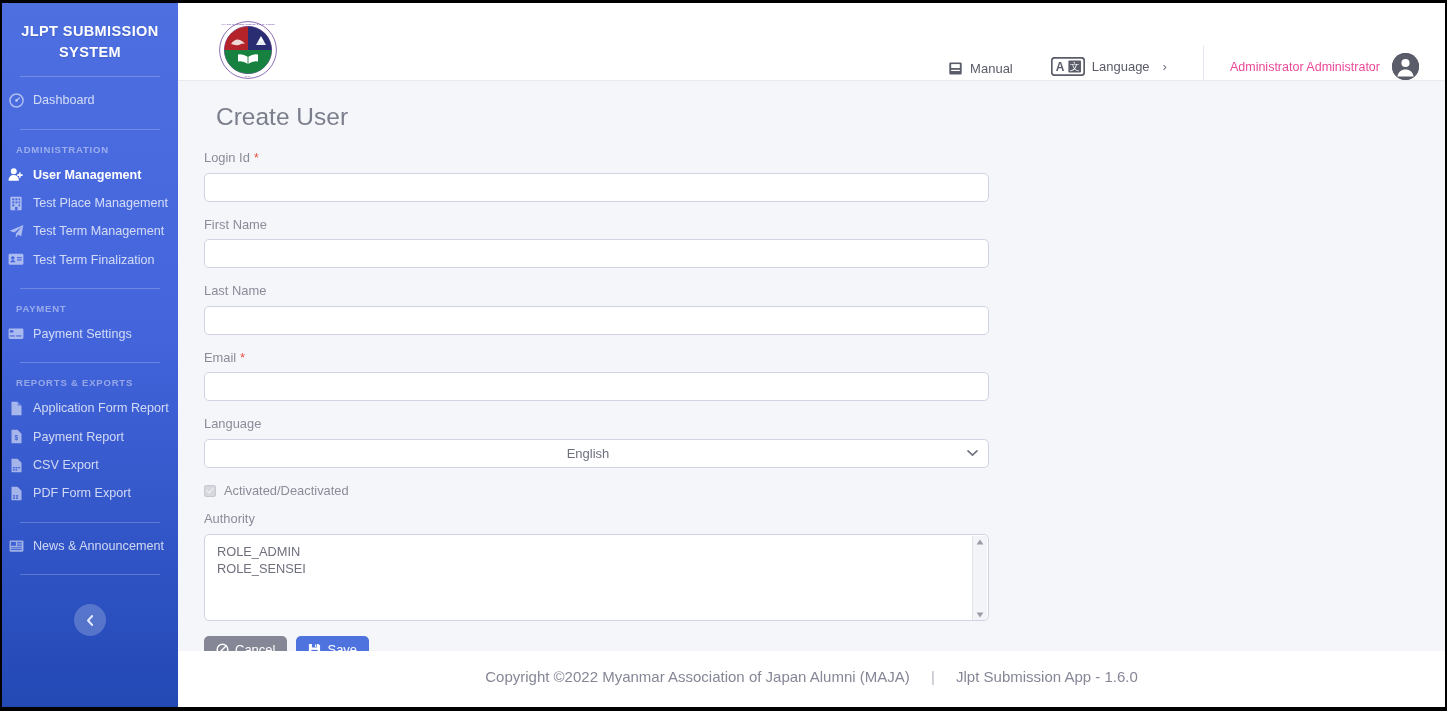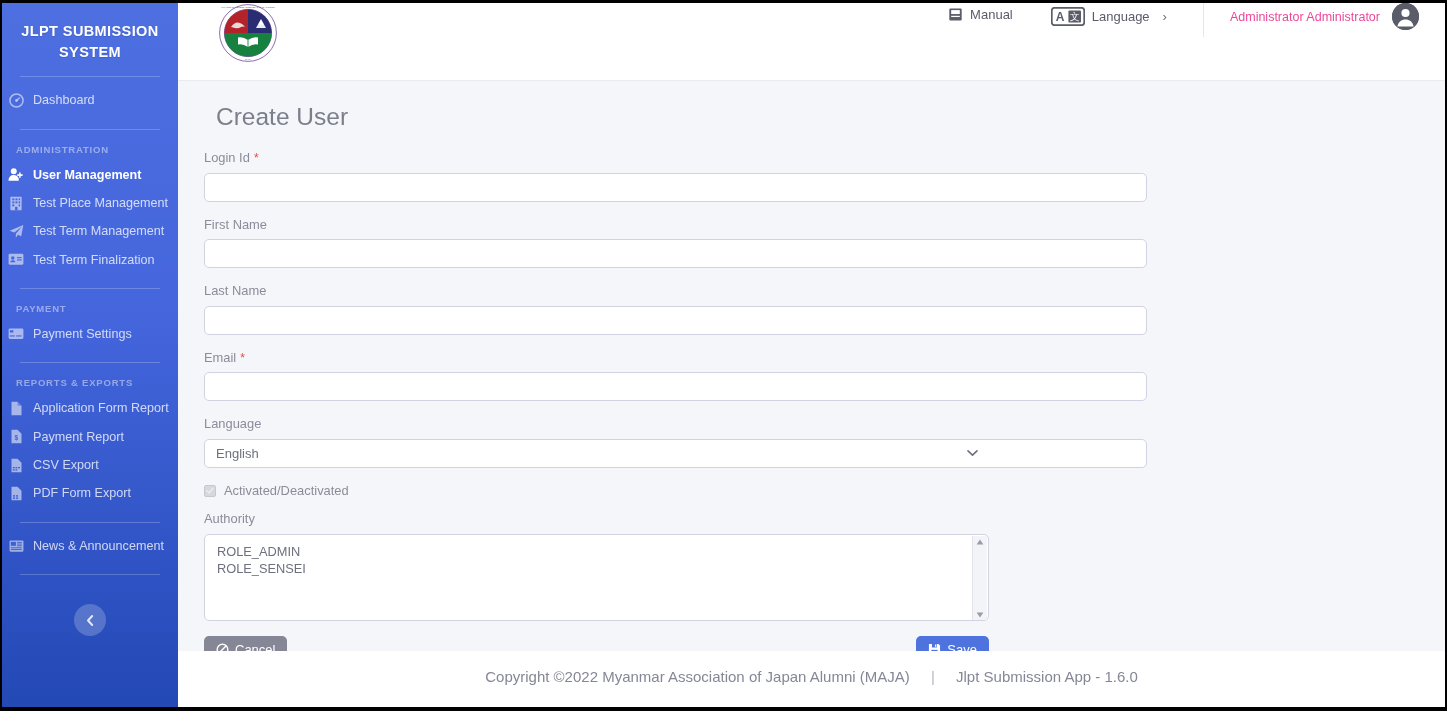--- a/index.html
+++ b/index.html
@@ -101,21 +101,21 @@
     background: #f5f6fa;
     min-width: 0;
   }
 
   
   .topbar {
     height: 77px;
     flex: 0 0 77px;
     background: #ffffff;
     display: flex;
-    align-items: flex-start;
+    align-items: flex-end;
     padding: 0 22px 0 40px;
     box-shadow: 0 1px 0 rgba(0,0,0,0.045);
     position: relative;
     z-index: 3;
   }
   .logo-mark {
     width: 60px; height: 60px;
     flex: 0 0 60px;
     position: relative;
   }
@@ -184,31 +184,32 @@
   .field-label {
     font-size: 12.9px;
     color: #8a8d99;
     display: block;
     margin-bottom: 7px;
     line-height: 1.2;
   }
   .req { color: #e74a3b; margin-left: 4px; font-size: 12px; }
 
   .input, .select {
-    width: 943px;
+    width: 785px;
     height: 29px;
     border: 1px solid #d1d3e2;
     border-radius: 5px;
     background: #ffffff;
     font-size: 13px;
     color: #6e707e;
     padding: 0 11px;
     outline: none;
     font-family: "Liberation Sans", "DejaVu Sans", sans-serif;
     display: block;
+    text-align: center;
   }
   .select-wrap { position: relative; width: 785px; }
   .select {
     appearance: none;
     -webkit-appearance: none;
     -moz-appearance: none;
     padding-right: 28px;
     cursor: pointer;
   }
   .select-caret {
@@ -276,21 +277,21 @@
     background: #f3f4f7;
     border-left: 1px solid #e3e4ea;
     display: flex;
     flex-direction: column;
     justify-content: space-between;
     align-items: center;
     padding: 3px 0;
   }
   .lb-arrow { line-height: 0; color: #9a9ca6; }
 
-  .actions { display: flex; gap: 9px; margin-top: 14px; justify-content: space-between; }
+  .actions { display: flex; gap: 9px; margin-top: 14px; }
   .btn {
     display: inline-flex;
     align-items: center;
     gap: 6px;
     height: 28px;
     padding: 0 12px;
     border: none;
     border-radius: 5px;
     font-size: 13px;
     color: #fff;

